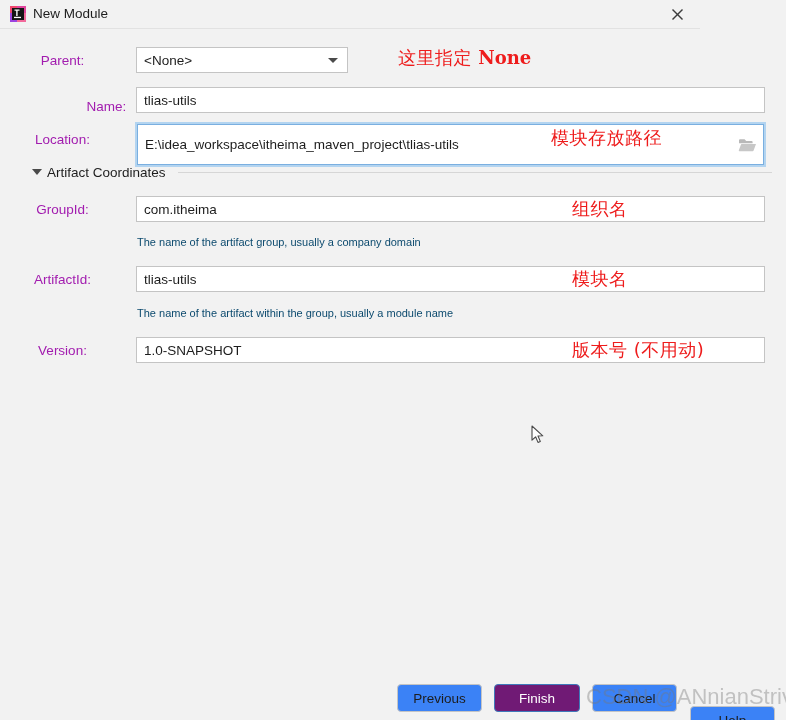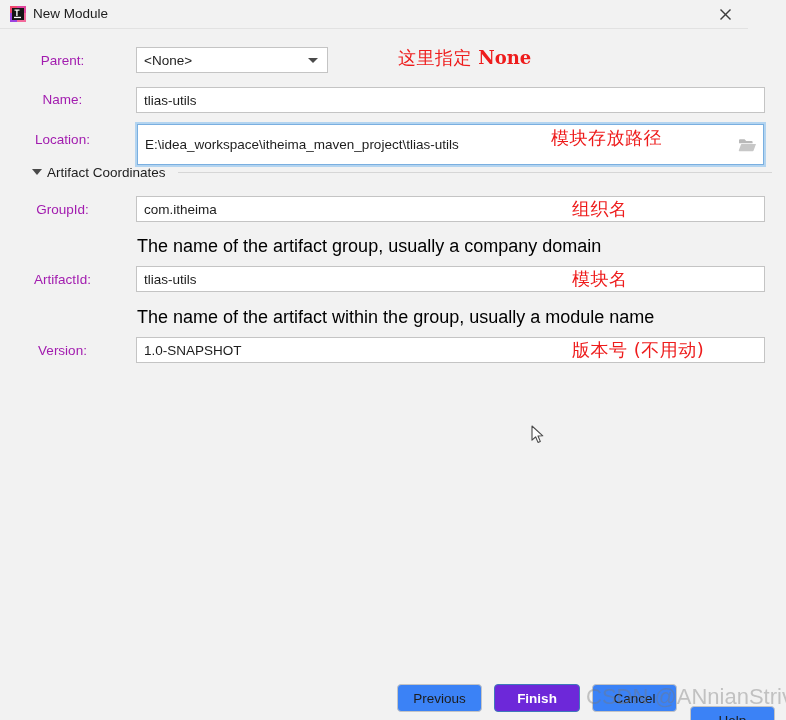--- a/index.html
+++ b/index.html
@@ -16,21 +16,20 @@
     -webkit-font-smoothing: antialiased;
   }
 
   
   #titlebar {
     position: absolute;
     left: 0; top: 0;
     width: 700px; height: 28px;
     background: #f2f2f2;
     border-bottom: 1px solid #e2e2e2;
-    padding-left: 48px;
   }
   #app-icon {
     position: absolute;
     left: 9px; top: 5px;
     width: 18px; height: 18px;
   }
   #window-title {
     position: absolute;
     left: 33px; top: 5px;
     font-size: 13.5px;
@@ -69,22 +68,22 @@
     padding: 0 7px;
     white-space: nowrap;
     overflow: hidden;
   }
   .field.focused {
     border: 1px solid #7aafe0;
     box-shadow: 0 0 0 2px #b3d4f0;
   }
   .hint {
     position: absolute;
-    font-size: 18px;
-    color: #000000;
+    font-size: 11px;
+    color: #0c4a6e;
     white-space: nowrap;
   }
 
   
   .combo-arrow {
     position: absolute;
     right: 9px;
     top: 50%;
     margin-top: -2px;
     width: 0; height: 0;
@@ -151,24 +150,24 @@
     background: #3b82f6;
     color: #1d1d1d;
     font-size: 13.5px;
     display: flex;
     align-items: center;
     justify-content: center;
     cursor: default;
     white-space: nowrap;
   }
   .btn.primary {
-    background: #6d28d9;
+    background: #701a75;
     border-color: #3f79ba;
     color: #ffffff;
-    font-weight: bold;
+    font-weight: normal;
   }
 
   
   #watermark {
     position: absolute;
     left: 586px; top: 684px;
     font-size: 22px;
     color: rgba(120,120,120,0.40);
     white-space: nowrap;
     font-family: "Liberation Sans", sans-serif;
@@ -206,26 +205,26 @@
   <div id="close-btn">
     <svg width="13" height="13" viewBox="0 0 13 13" xmlns="http://www.w3.org/2000/svg">
       <line x1="1.5" y1="1.5" x2="11.5" y2="11.5" stroke="#3c3c3c" stroke-width="1.4"></line>
       <line x1="11.5" y1="1.5" x2="1.5" y2="11.5" stroke="#3c3c3c" stroke-width="1.4"></line>
     </svg>
   </div>
 </div>
 
 <div class="row-label" style="left:0px; top:53px; width:125px;">Parent:</div>
 
-<div class="field" style="left:136px; top:47px; width:192px; height:26px;">
+<div class="field" style="left:136px; top:47px; width:212px; height:26px;">
   <span>&lt;None&gt;</span>
   <span class="combo-arrow"></span>
 </div>
 
-<div class="row-label" style="left:0px; top:92px; width:125px;">Name:</div>
+<div class="row-label" style="left:0px; top:99px; width:125px;padding-left:44px;">Name:</div>
 
 <div class="field" style="left:136px; top:87px; width:629px; height:26px;" title="Module name">
   <span>tlias-utils</span>
 </div>
 
 <div class="row-label" style="left:0px; top:132px; width:125px;">Location:</div>
 
 <div class="field focused" style="left:137px; top:124px; width:627px; height:41px;" title="Module location">
   <span>E:\idea_workspace\itheima_maven_project\tlias-utils</span>
   <span id="browse-icon">

